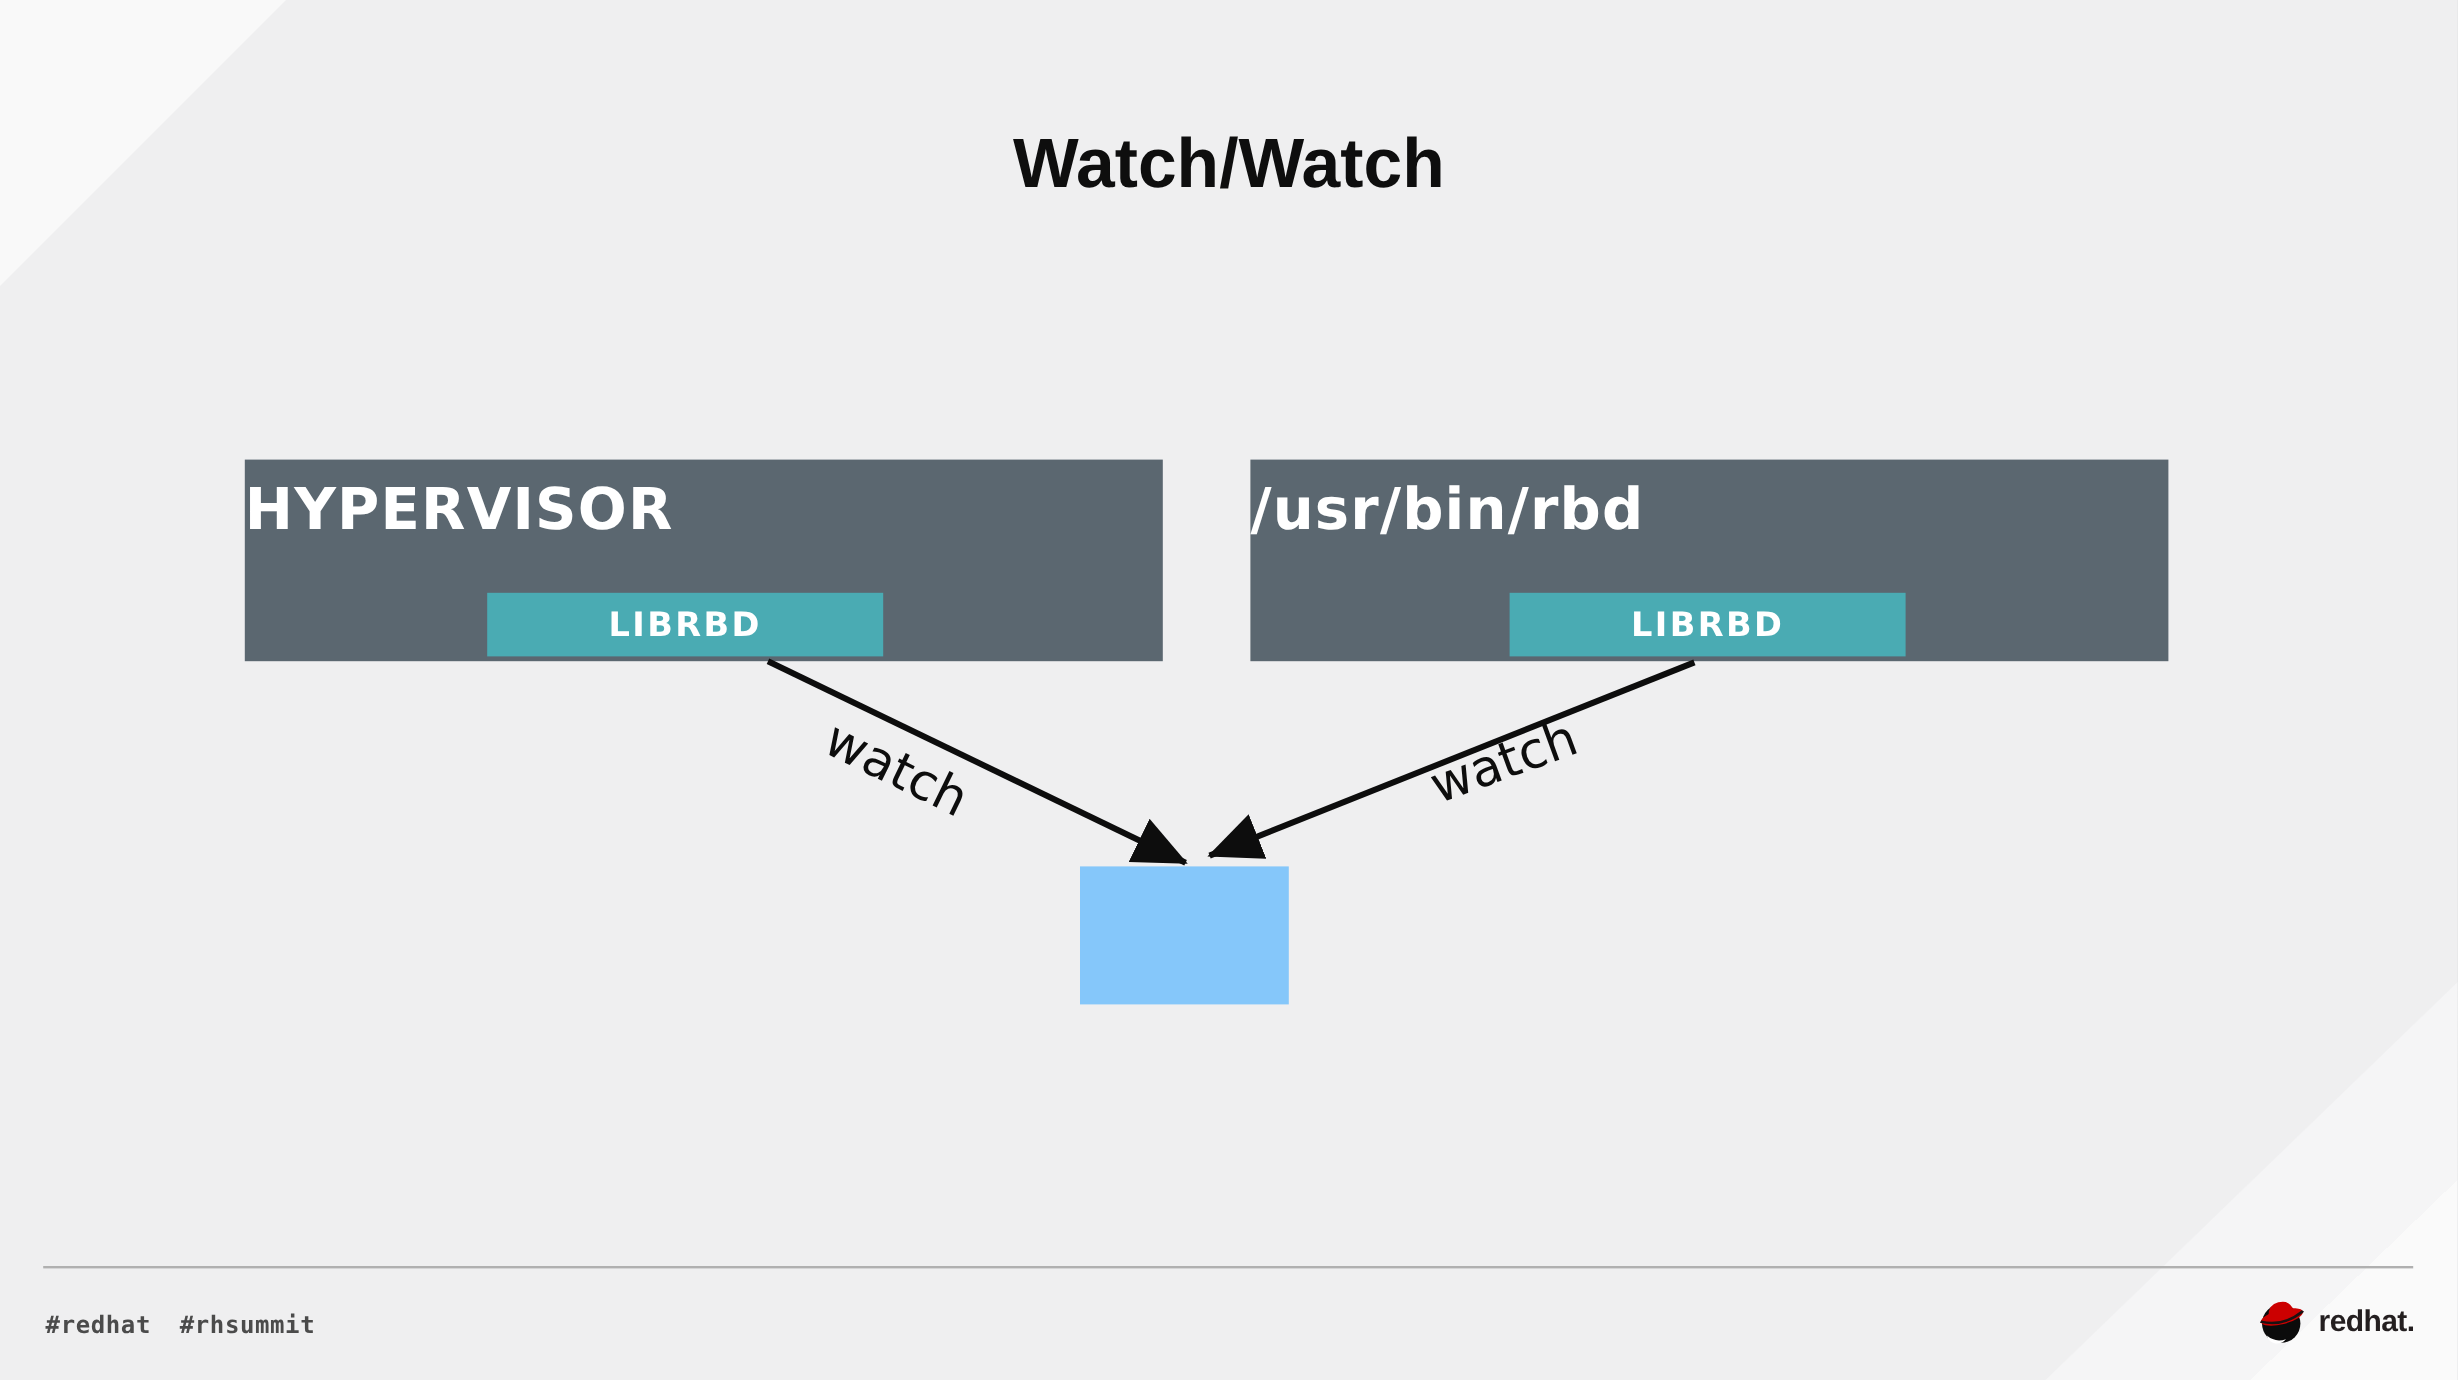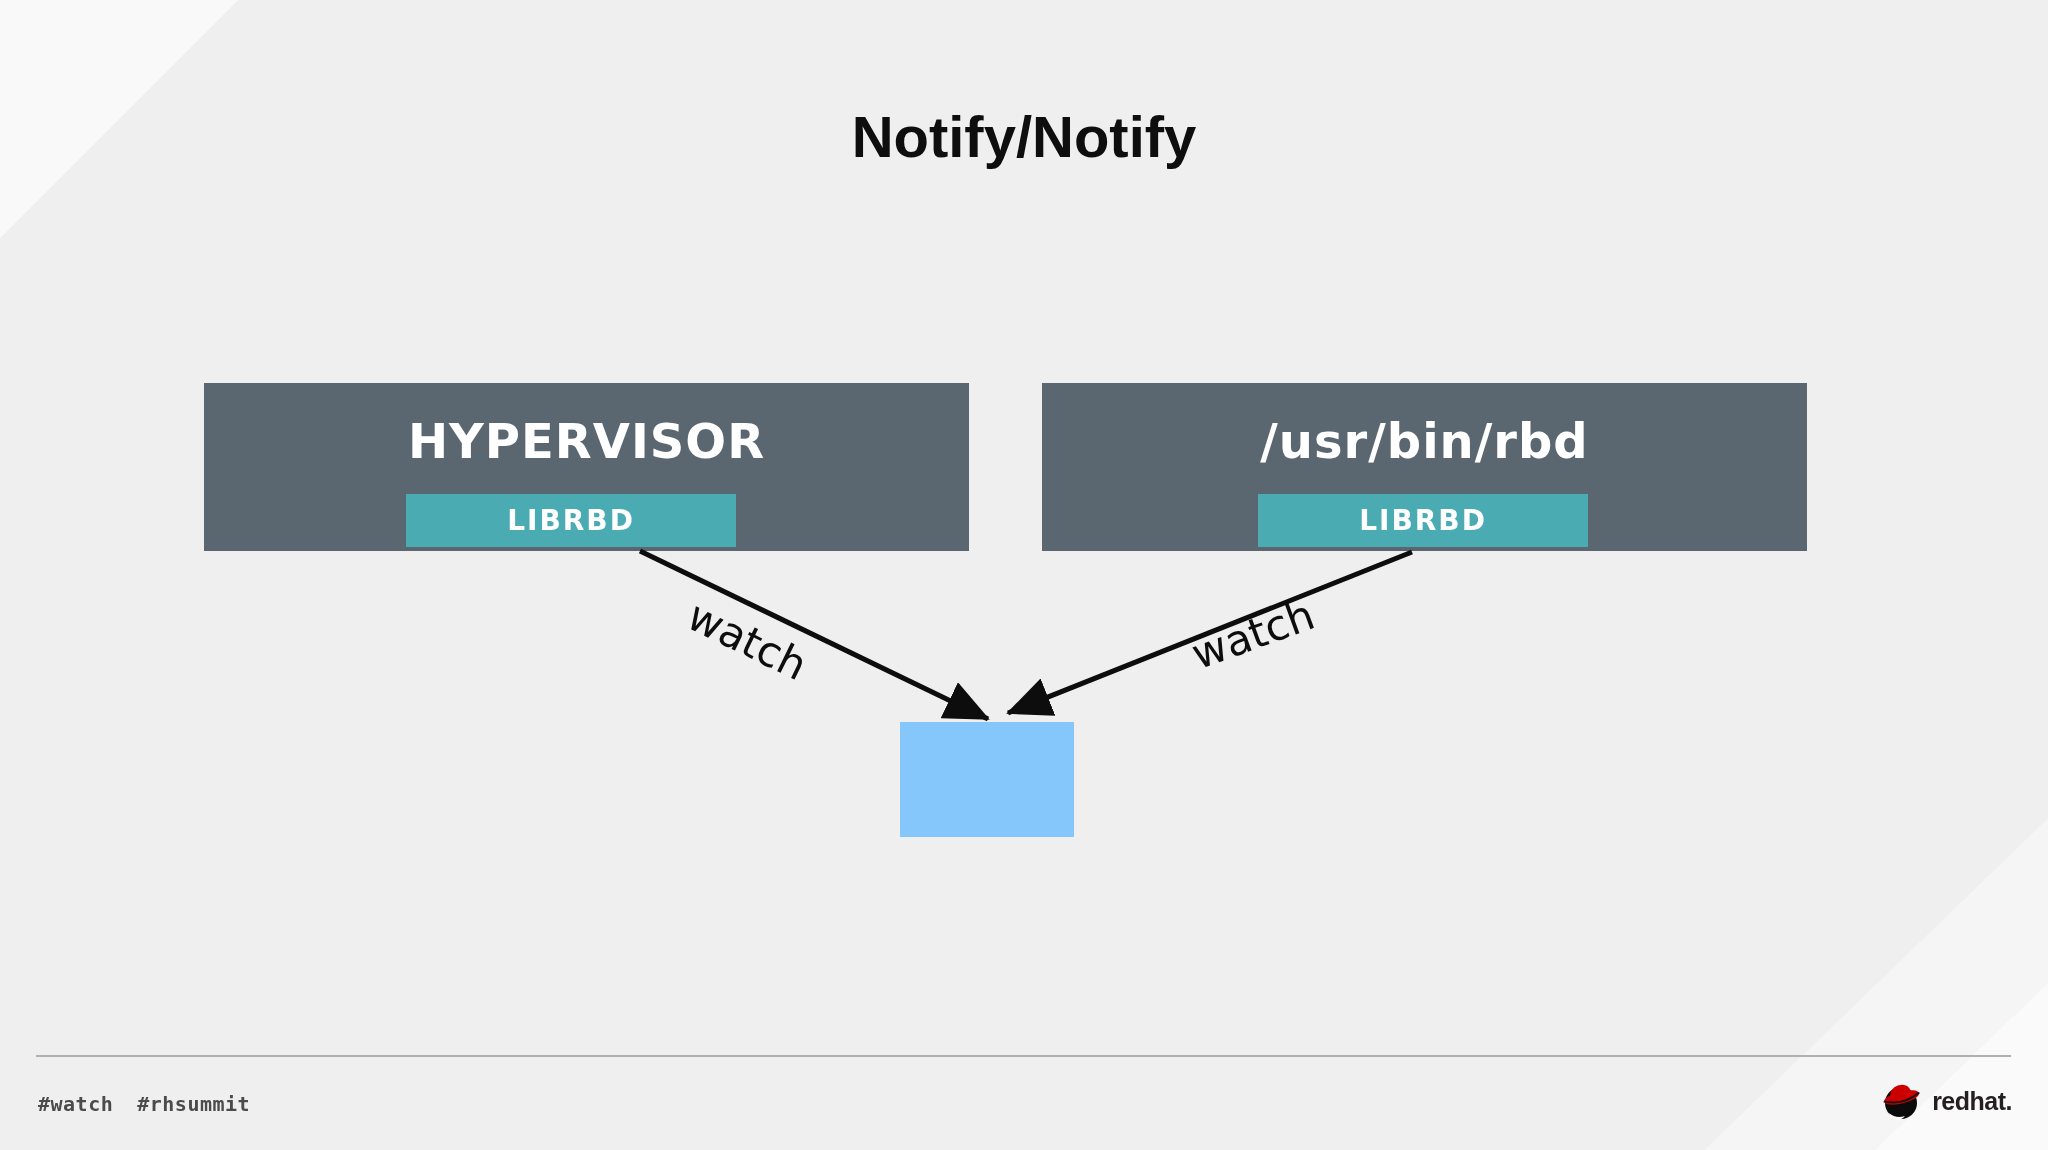--- a/index.html
+++ b/index.html
@@ -22,22 +22,22 @@
   }
   .node{
     position:absolute;
     width:765px;height:168px;
     background:var(--node-dark,#5b6770);
     top:383px;
   }
   .node.left{left:204px;}
   .node.right{left:1042px;}
   .node-label{
-    margin-top:32px;
-    text-align:center;
+    margin-top:16px;
+    text-align:left;
     font-family:"DejaVu Sans",sans-serif;
     font-weight:bold;font-size:48px;line-height:52px;
     color:#ffffff;letter-spacing:1px;
   }
   .sub-box{
     position:absolute;bottom:4px;height:53px;width:330px;
     background:var(--node-teal,#4aabb3);
     text-align:center;
     font-family:"DejaVu Sans",sans-serif;
     font-weight:bold;font-size:28px;line-height:53px;
@@ -83,21 +83,21 @@
     letter-spacing:-0.5px;
   }
   .logo-text .b{font-weight:800;}
   .logo-text .r{font-weight:700;}
 </style>
 </head>
 <body>
 
 <div class="canvas">
 
-  <h1 class="slide-title">Notify/Notify</h1>
+  <h1 class="slide-title">Watch/Watch</h1>
 
   <div class="node left">
     <div class="node-label">HYPERVISOR</div>
     <div class="sub-box">LIBRBD</div>
   </div>
 
   <div class="node right">
     <div class="node-label">/usr/bin/rbd</div>
     <div class="sub-box">LIBRBD</div>
   </div>
@@ -112,21 +112,21 @@
     </defs>
     <line x1="640" y1="551" x2="988" y2="719" stroke="#0d0d0d" stroke-width="5" marker-end="url(#ah)"></line>
     <line x1="1412" y1="552" x2="1008" y2="713" stroke="#0d0d0d" stroke-width="5" marker-end="url(#ah)"></line>
   </svg>
 
   <div class="edge-label left">watch</div>
   <div class="edge-label right">watch</div>
 
   <div class="footer-divider"></div>
   <div class="hashtags">
-    <span>#watch</span><span>#rhsummit</span>
+    <span>#redhat</span><span>#rhsummit</span>
   </div>
 
   <div class="logo">
     <svg width="46" height="42" viewBox="0 0 46 42" aria-hidden="true">
       <circle cx="22" cy="23" r="16" fill="#0b0b0b"></circle>
       <path d="M10 33 q7 6 16 3 q-3 4 -9 3.5 q-5 -0.5 -7 -6.5 z" fill="#ffffff"></path>
       <g transform="rotate(-14 22 15)">
         <path d="M11 16 q1.5 -11 11 -11 q9.5 0 10.5 8.5 l0.6 4 q-11 5.5 -22.6 0 z" fill="#cc0000"></path>
         <ellipse cx="22" cy="17.5" rx="18" ry="6" fill="#cc0000"></ellipse>
         <path d="M4.5 16.2 q17 8.5 35 0 l1.5 1.6 q-19 9.6 -38 0 z" fill="#1a1212"></path>

